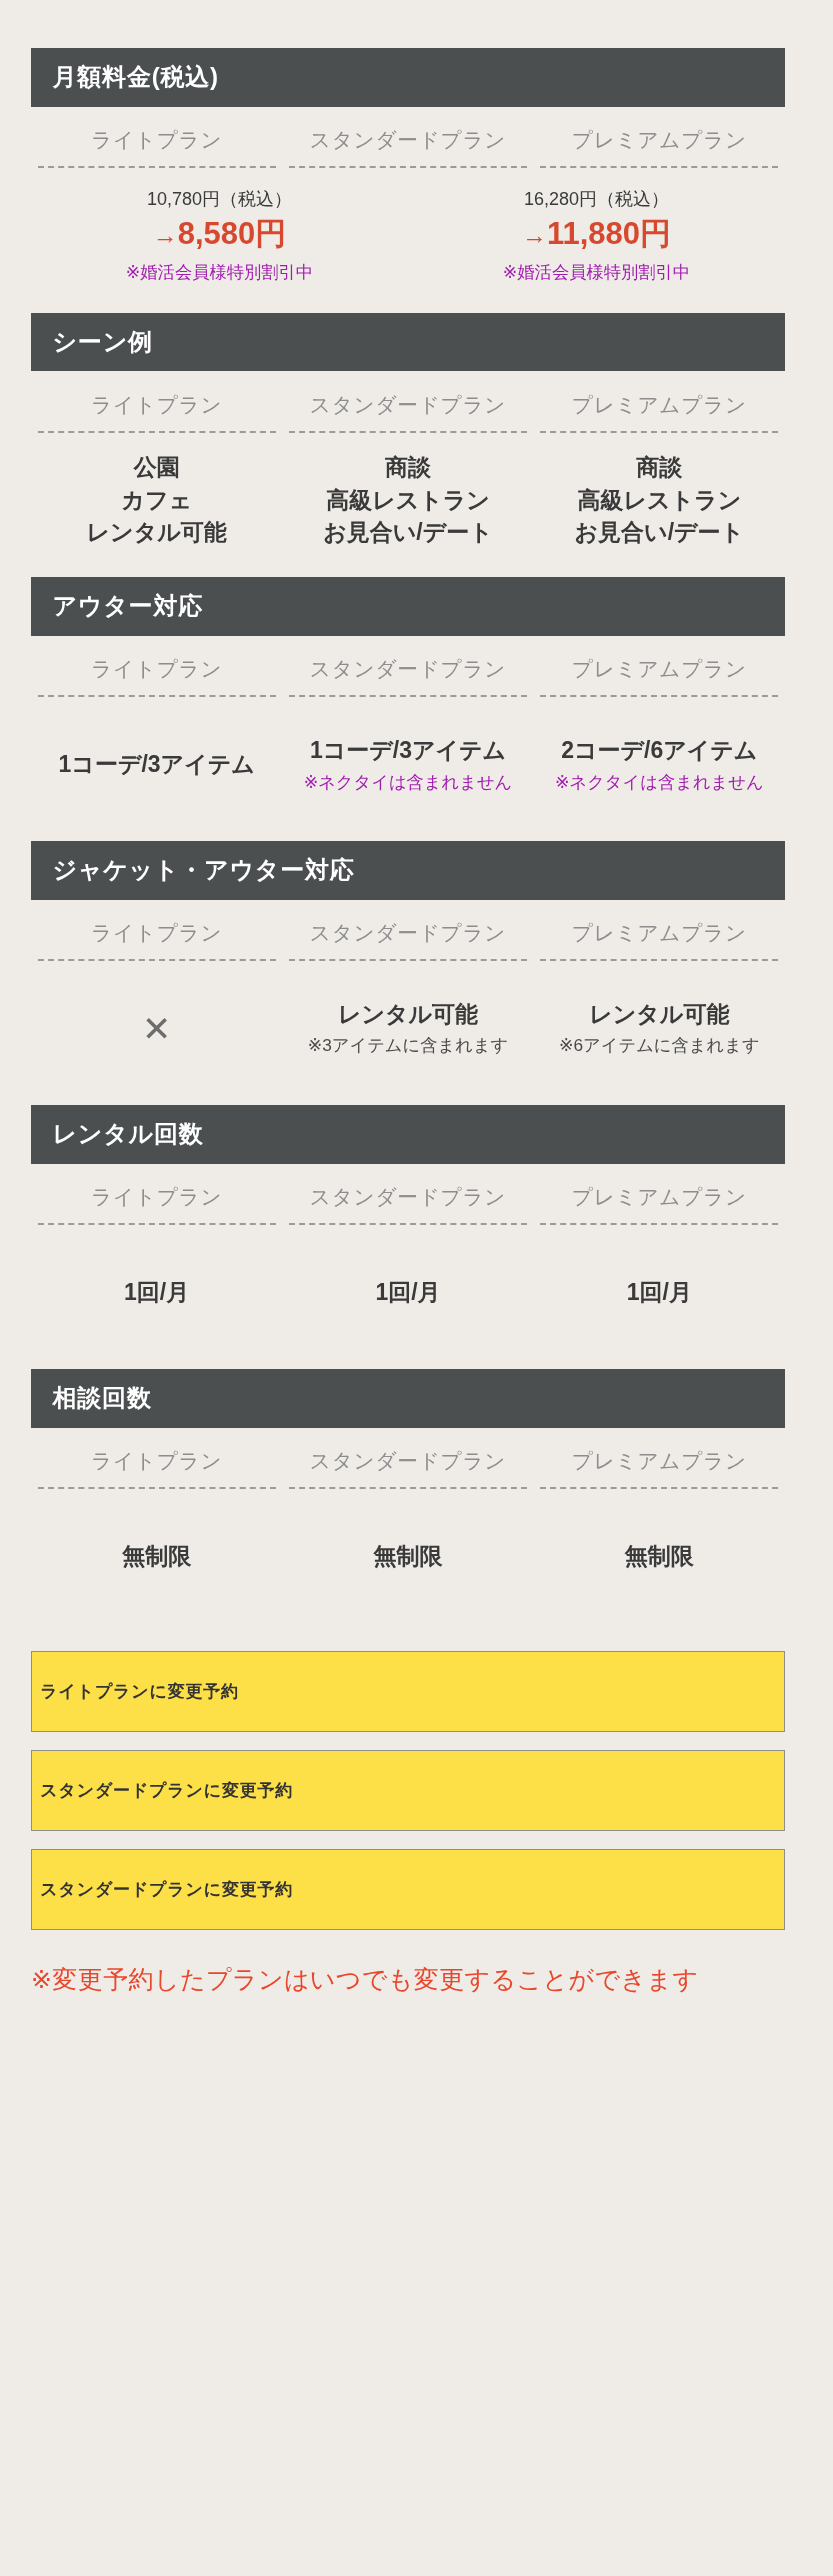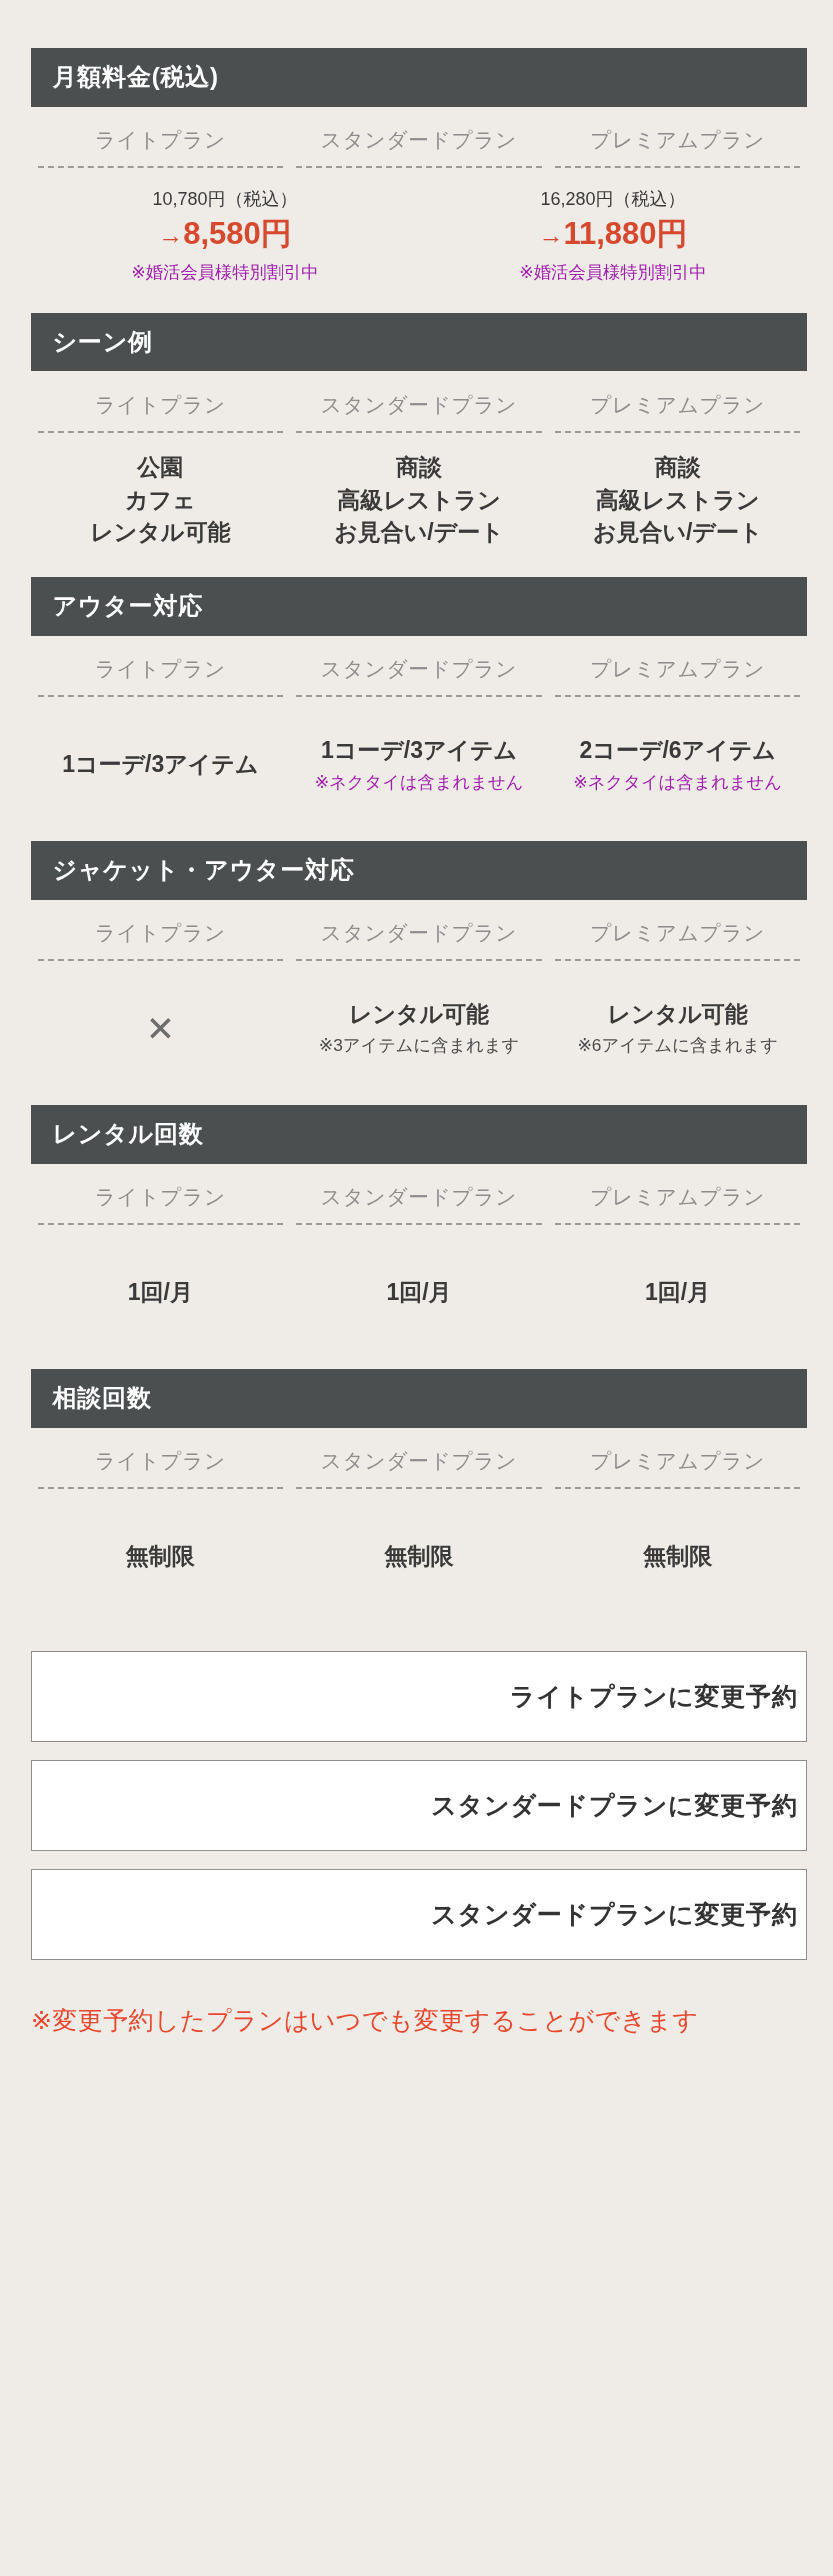--- a/index.html
+++ b/index.html
@@ -11,21 +11,21 @@
     min-height: 2576px;
     background: #efece8;
     font-family: "Liberation Sans", "DejaVu Sans", sans-serif;
     color: #3a3a3a;
     -webkit-font-smoothing: antialiased;
   }
   .page {
     width: 833px;
     min-height: 2576px;
     box-sizing: border-box;
-    padding: 48px 26px 33px 31px;
+    padding: 48px 48px 33px 31px;
     background: #efece8;
   }
 
   
   .section {
     margin-bottom: 15px;
   }
   .section-header {
     background: #4b4f50;
     color: #ffffff;
@@ -135,36 +135,36 @@
   
   .section.gap-lg {
     margin-bottom: 33px;
   }
 
   
   .btn {
     display: block;
     width: 100%;
     box-sizing: border-box;
-    background: #ffffff;
+    background: #fde047;
     border: 1.7px solid #8e8e8a;
     color: #333333;
-    font-size: 25px;
+    font-size: 17px;
     font-weight: 700;
     font-family: inherit;
-    text-align: right;
+    text-align: left;
     padding: 28px 8.3px;
     margin-bottom: 18px;
     letter-spacing: 0.8px;
     cursor: pointer;
   }
 
   
   .footnote {
-    margin-top: 40px;
+    margin-top: 29px;
     color: #e8472c;
     font-size: 25px;
     font-weight: 400;
     line-height: 1.6;
     letter-spacing: 0.4px;
   }
 </style>
 </head>
 <body>
 

